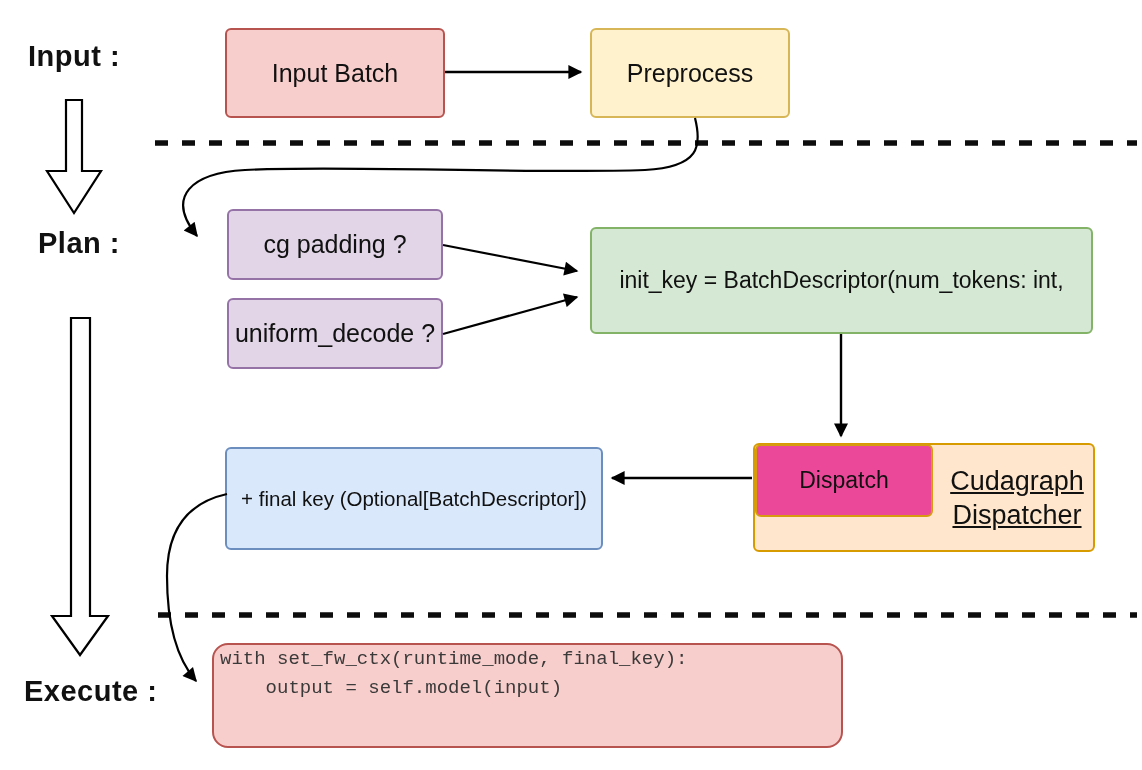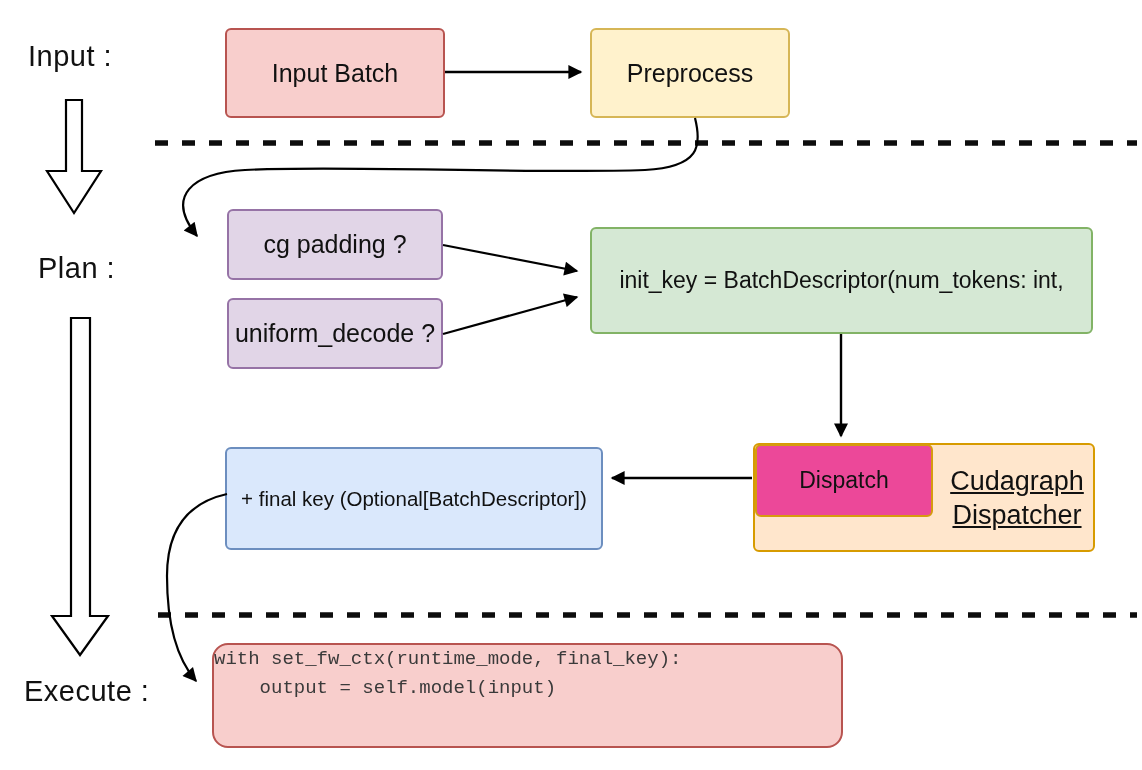--- a/index.html
+++ b/index.html
@@ -7,21 +7,21 @@
     position:relative;width:1142px;height:770px;background:#ffffff;overflow:hidden;
     font-family:"Liberation Sans",sans-serif;color:#111;
   }
   .node{
     position:absolute;box-sizing:border-box;border-radius:6px;
     display:flex;align-items:center;justify-content:center;text-align:center;
     white-space:nowrap;z-index:2;
   }
   .node .ln{display:block;}
   .side-label{
-    position:absolute;font-weight:normal;font-size:29px;letter-spacing:0.5px;z-index:2;
+    position:absolute;font-weight:bold;font-size:29px;letter-spacing:0.5px;z-index:2;
   }
   
   .pink   {background:#f8cecc;border:2px solid #b85450;}
   .yellow {background:#fff2cc;border:2px solid #d6b656;}
   .purple {background:#e1d5e7;border:2px solid #9673a6;}
   .green  {background:#d5e8d4;border:2px solid #82b366;gap:44px;}
   .orangeL{background:#ffe6cc;border:2px solid #d79b00;}
   .orangeD{background:#ec4899;border:2px solid #d69b10;}
   .blue   {background:#dae8fc;border:2px solid #6c8ebf;}
 
@@ -33,25 +33,25 @@
   #node-cudagraph{left:753px;top:443px;width:342px;height:109px;}
   #node-cudagraph .lbl{position:absolute;left:182px;top:0;width:160px;height:100%;
      display:flex;flex-direction:column;align-items:center;justify-content:center;
      font-size:27px;line-height:34px;text-decoration:underline;}
   #node-dispatch{left:755px;top:444px;width:178px;height:73px;font-size:23px;z-index:3;}
   #node-runtime{left:225px;top:447px;width:378px;height:103px;font-size:20.5px;line-height:29px;flex-direction:column;}
   #node-code{left:212px;top:643px;width:631px;height:105px;border-radius:16px;
      border-width:2.5px;justify-content:flex-start;align-items:center;
      font-family:"Liberation Mono",monospace;font-size:19px;line-height:29px;
      color:#3a3a3a;flex-direction:column;padding-top:0;}
-  #node-code .codewrap{width:100%;box-sizing:border-box;}
+  #node-code .codewrap{width:100%;padding-left:6px;box-sizing:border-box;}
   #node-code .ln{white-space:pre;text-align:left;}
 
   #label-input  {left:28px;top:40px;}
-  #label-plan   {left:38px;top:252px;}
+  #label-plan   {left:38px;top:227px;}
   #label-execute{left:24px;top:675px;}
 
   #wires{position:absolute;left:0;top:0;z-index:4;pointer-events:none;}
 </style>
 </head>
 <body>
 
 <div id="canvas">
 
   <div class="side-label" id="label-input">Input :</div>

